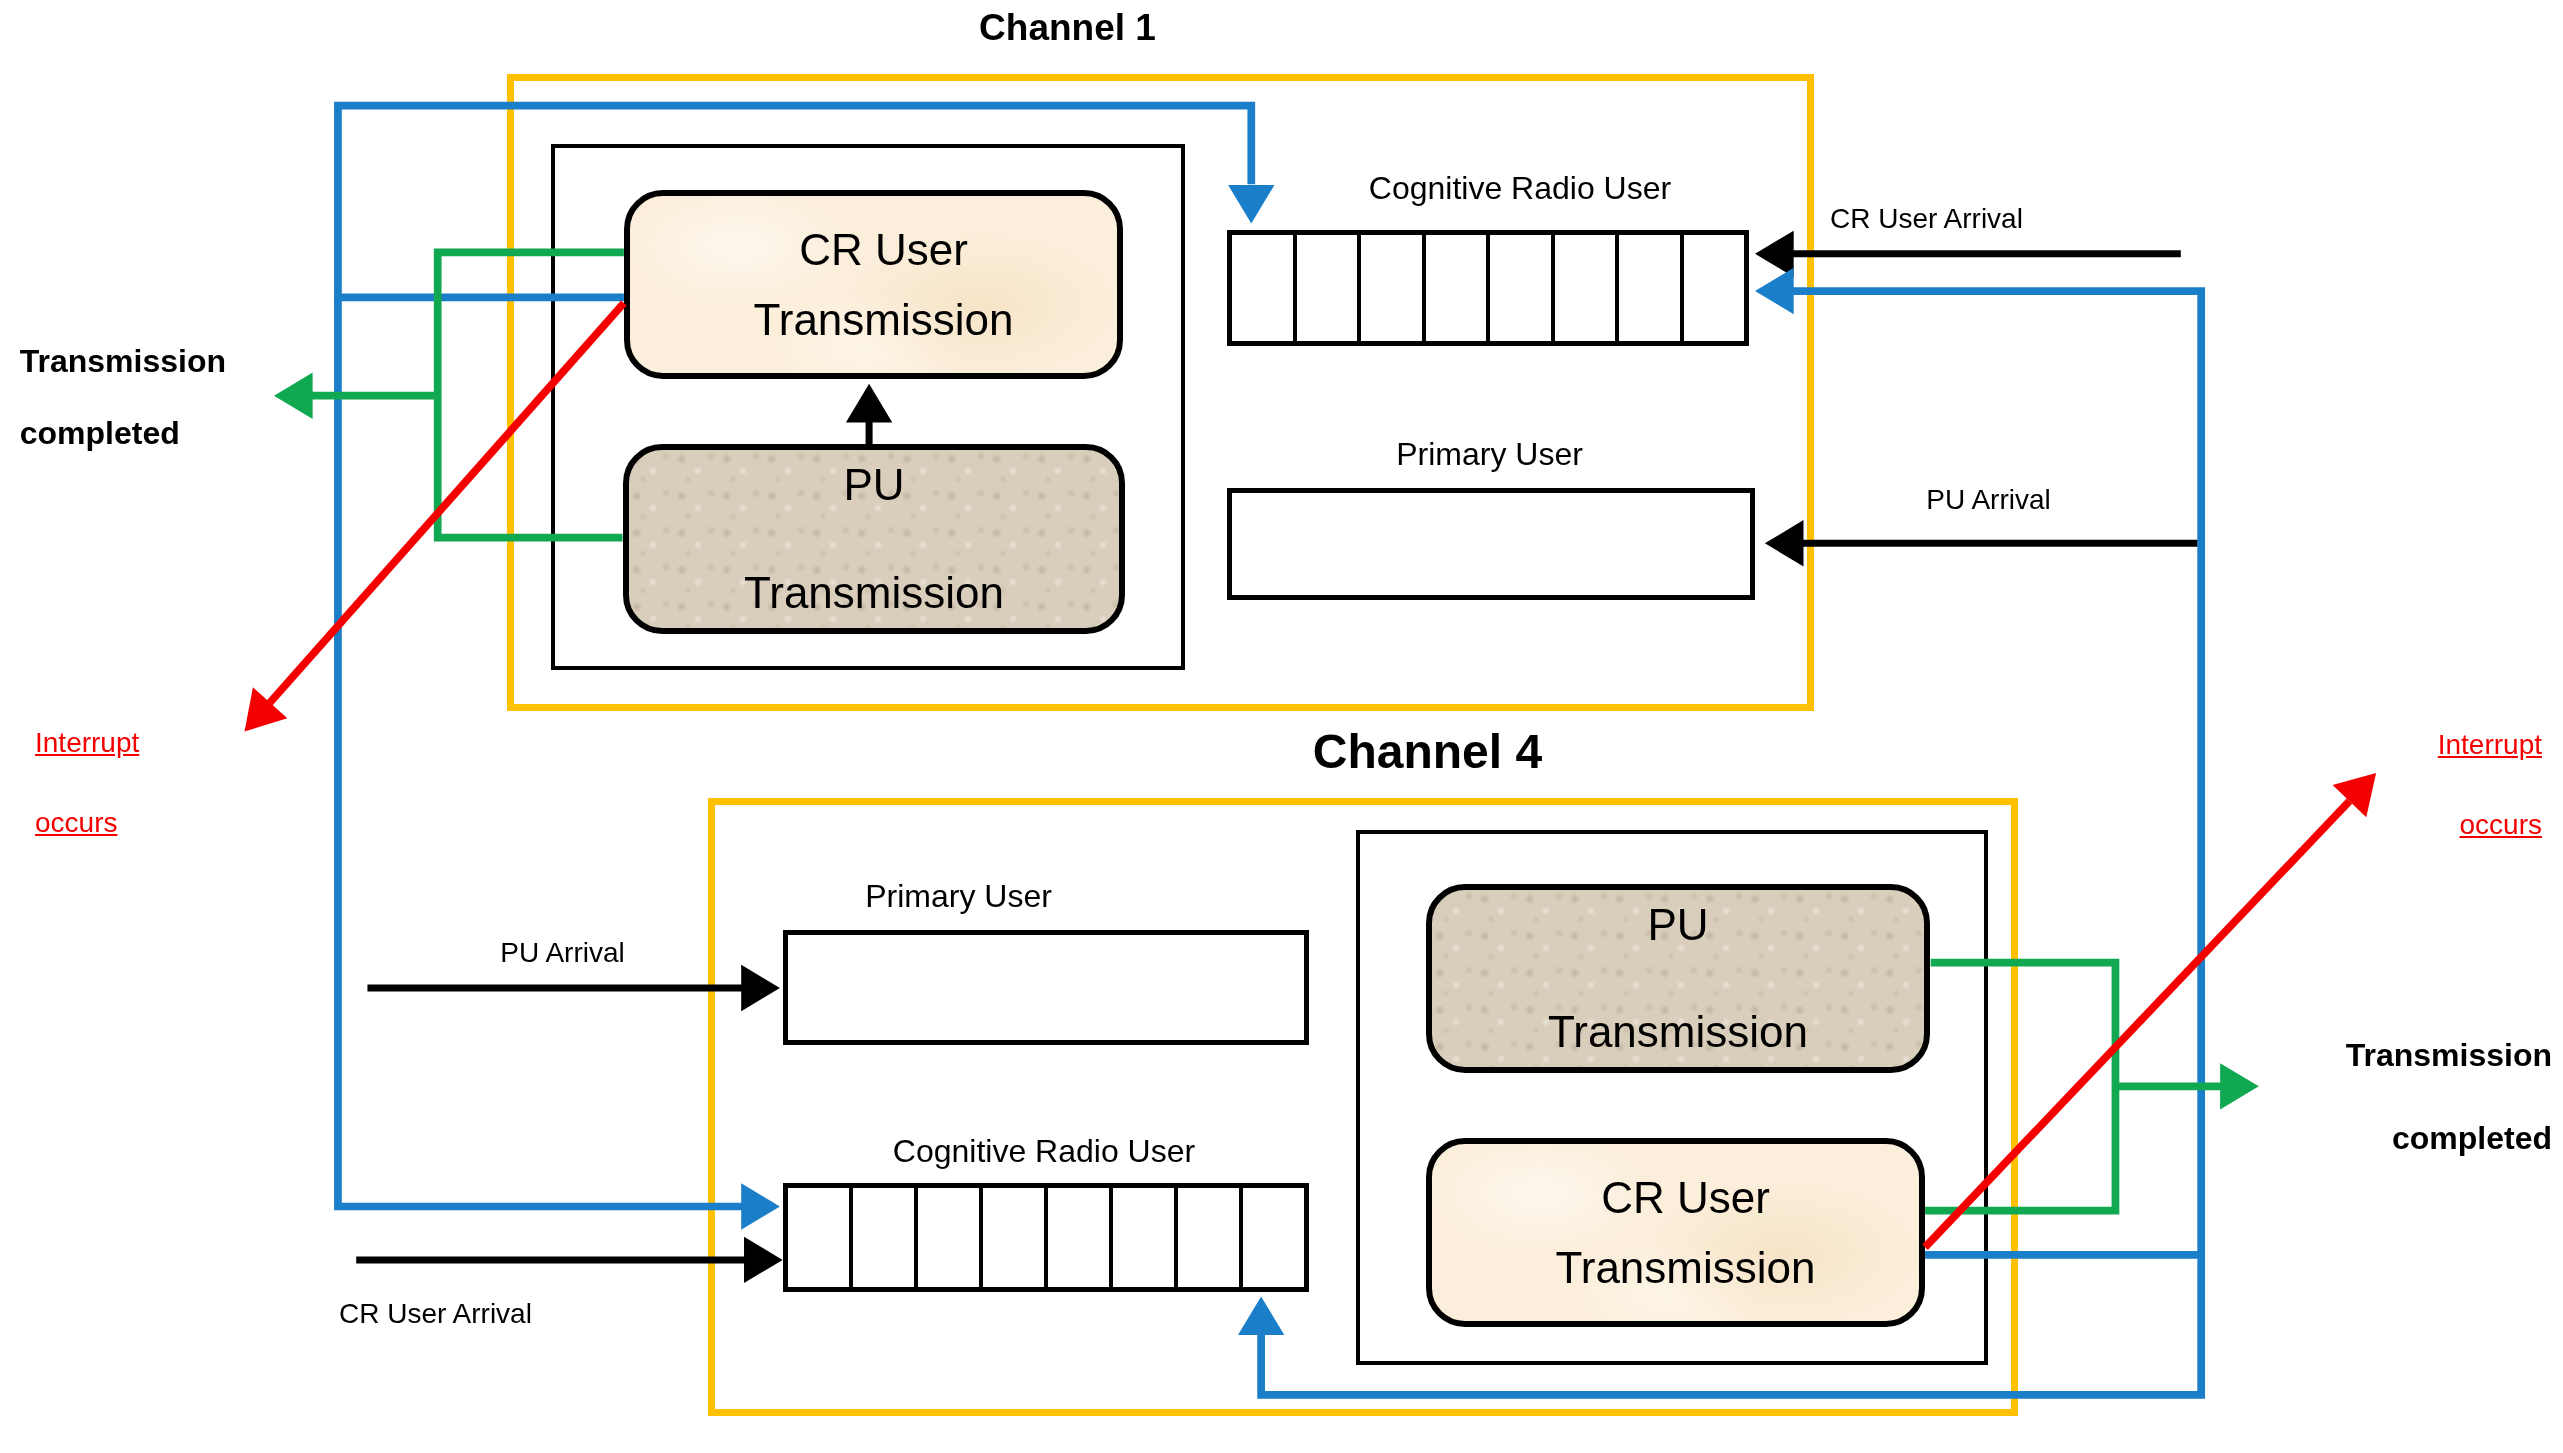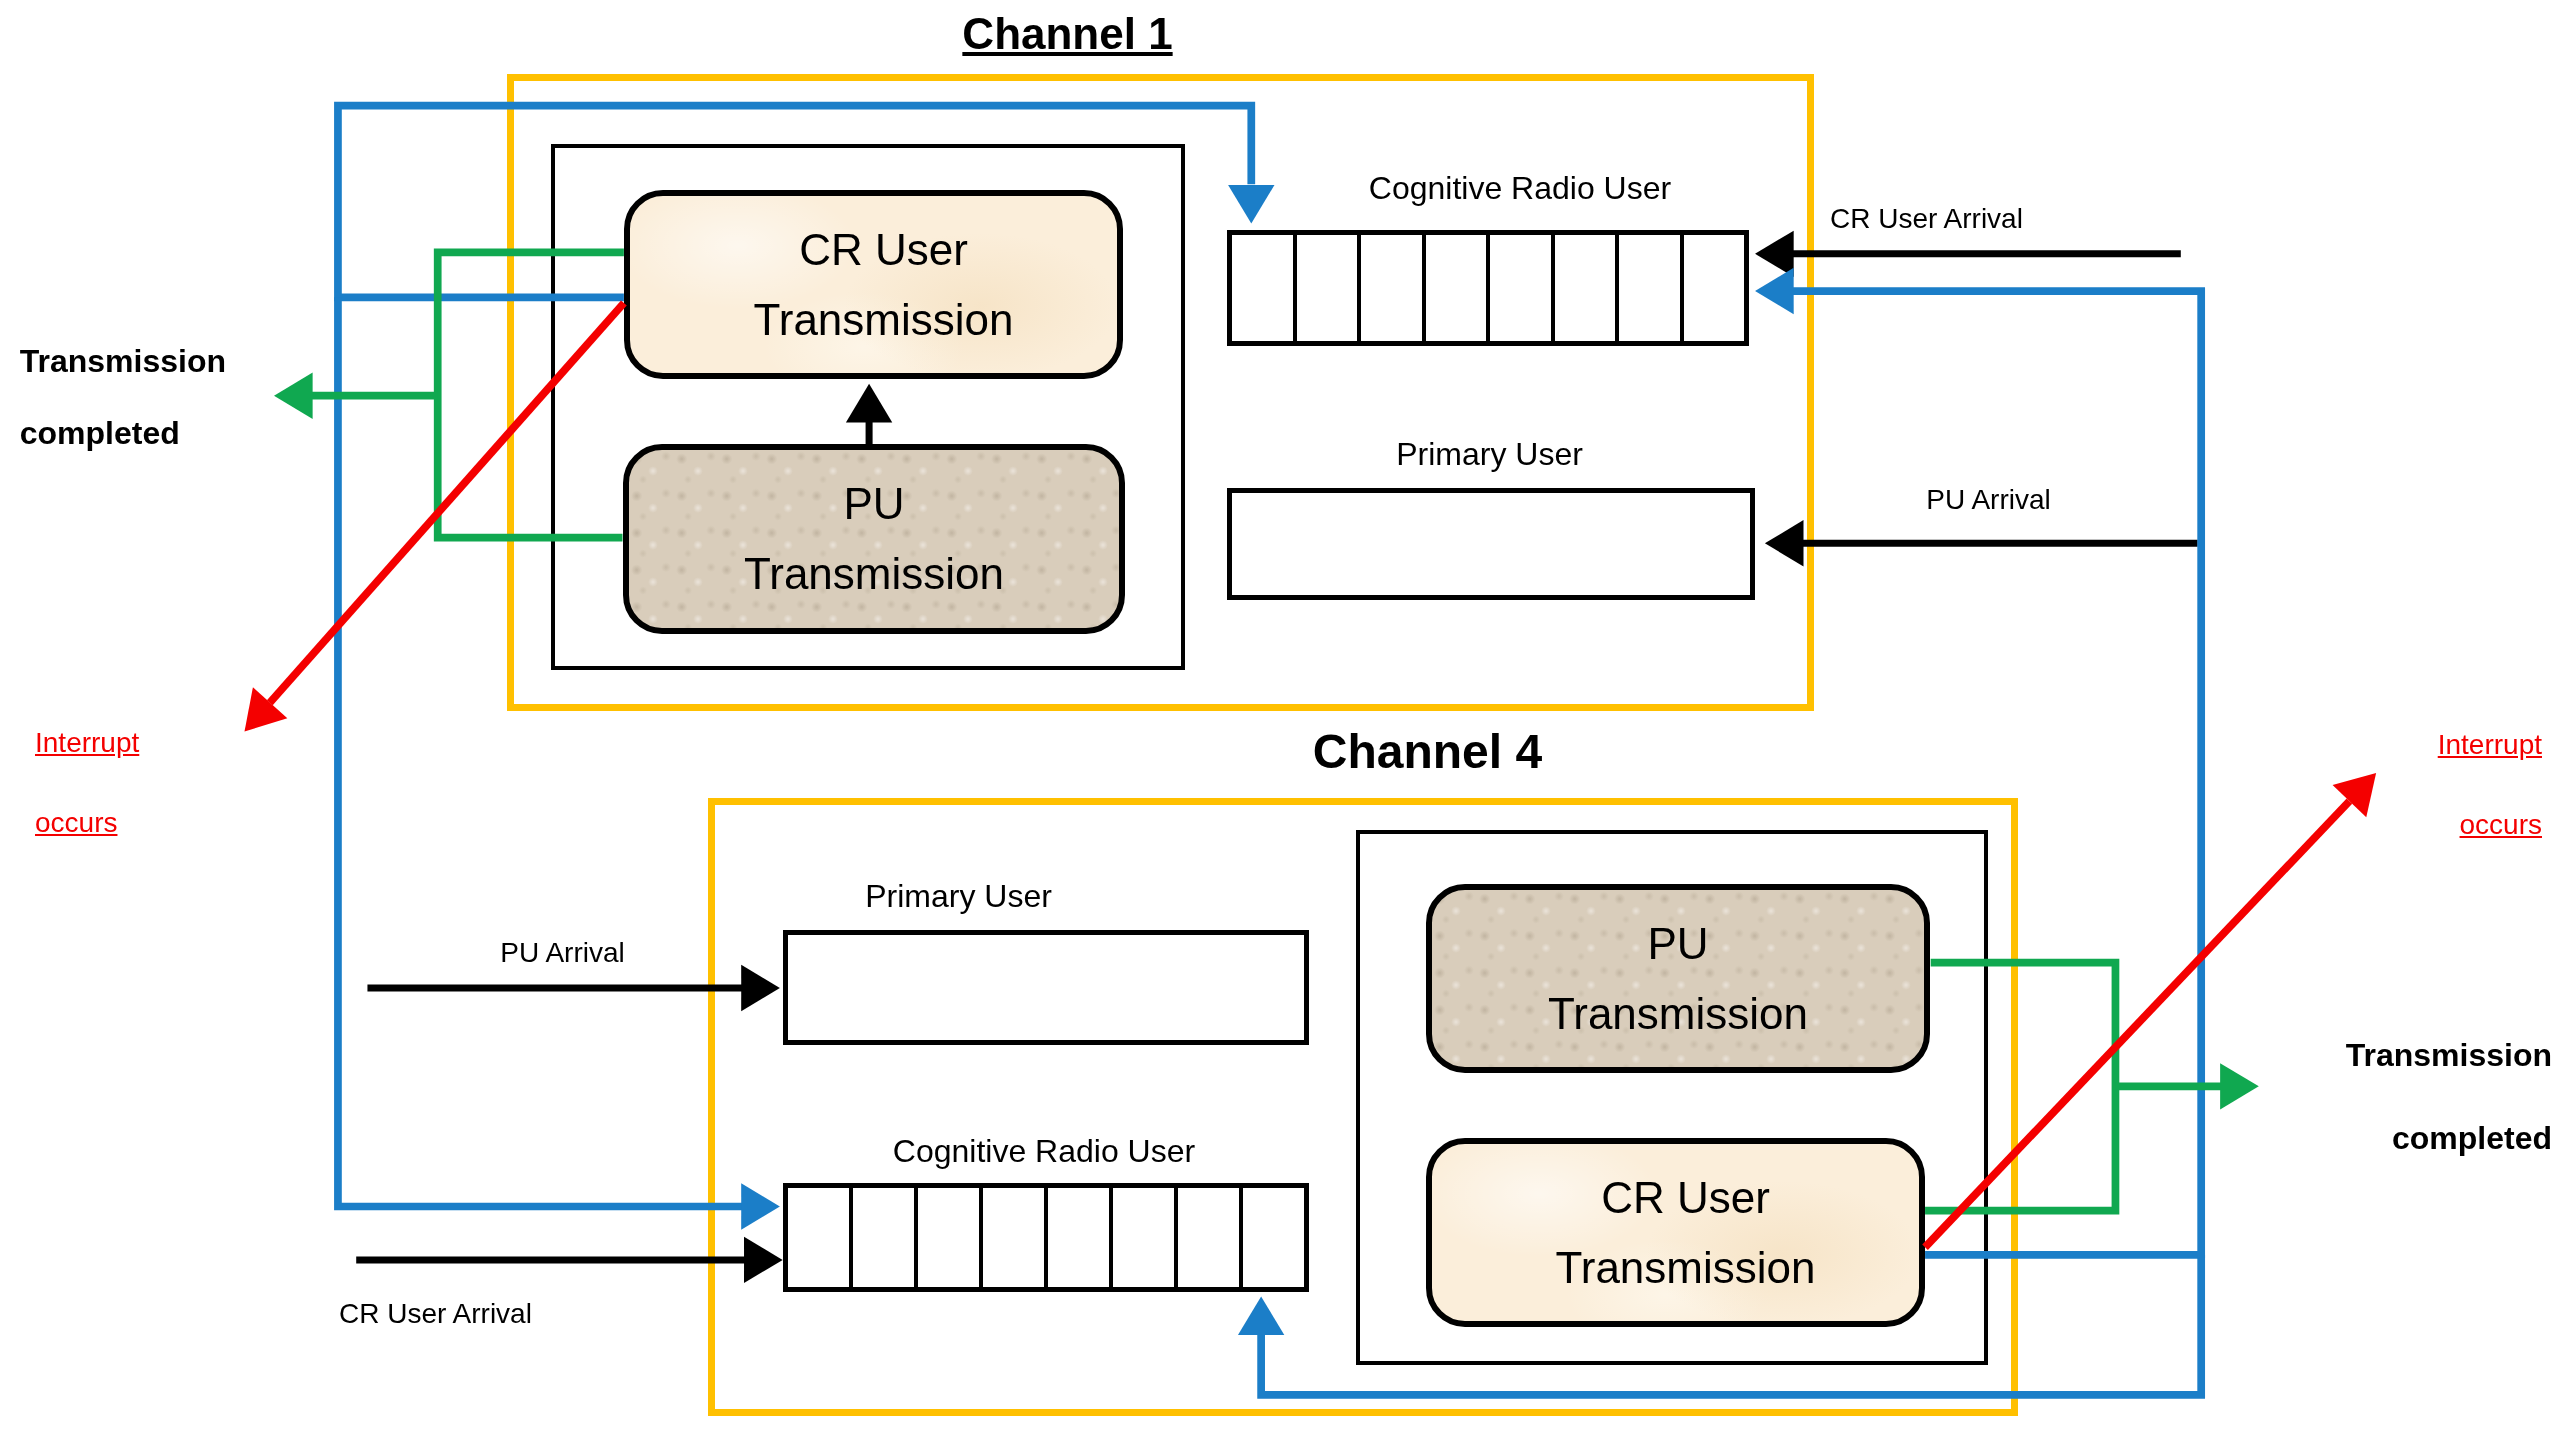--- a/index.html
+++ b/index.html
@@ -29,20 +29,21 @@
       radial-gradient(ellipse 155px 84px at 48% 85%, rgba(255,251,242,.55), transparent 65%);
     padding-left: 20px;
   }
   .tbox.pu{background-color:var(--pu_fill);
     background-image:
       radial-gradient(circle 4.9px at 7.7px 9px, rgba(110,95,70,.22), transparent 5.6px),
       radial-gradient(circle 4.2px at 24px 21px, rgba(255,255,255,.45), transparent 4.9px),
       radial-gradient(circle 4.2px at 37px 6.3px,  rgba(110,95,70,.15), transparent 4.9px),
       radial-gradient(circle 3.5px at 14px 29.5px, rgba(110,95,70,.12), transparent 4.2px);
     background-size:45px 37px;
+    justify-content:space-between;
   }
   
   .queue{position:absolute;border:5.6px solid #000;display:flex;background:#fff;}
   .queue .cell{flex:1 1 0;border-right:4.9px solid #000;background:#fff;}
   .queue .cell:last-child{border-right:none;}
   
   .pu-plain{position:absolute;border:5.6px solid #000;background:#fff;}
   
   .lbl{position:absolute;font-size:32px;line-height:56px;white-space:nowrap;}
   .lbl.small{font-size:28px;}
@@ -50,21 +51,21 @@
   .lbl.red{color:var(--red);text-decoration:underline;}
   .lbl.center{text-align:center;}
   .lbl.right{text-align:right;}
   .two-line span{display:block;}
   svg.wires{position:absolute;left:0;top:0;}
 </style>
 </head>
 <body>
 
 <div class="chan-rect" style="left:507px;top:74px;width:1307px;height:637px;"></div>
-<div class="lbl bold center" style="left:927px;top:6px;width:281px;font-size:44px;text-decoration:underline;">Channel 1</div>
+<div class="lbl bold center" style="left:927px;top:0;width:281px;font-size:37px;">Channel 1</div>
 
 <div class="inner-rect" style="left:551px;top:144px;width:634px;height:526px;"></div>
 
 <div class="tbox cr" style="left:624px;top:190px;width:499px;height:189px;">
   <span>CR User</span>
   <span>Transmission</span>
 </div>
 
 <div class="tbox pu" style="left:623px;top:444px;width:502px;height:190px;">
   <span>PU</span>

